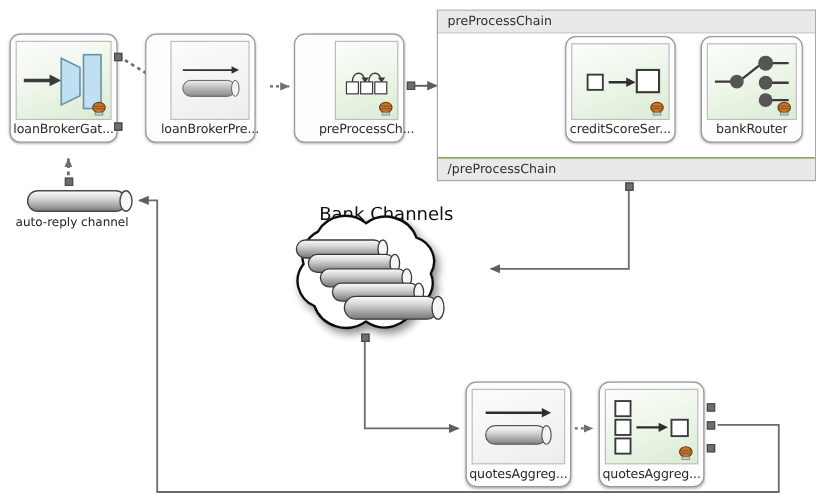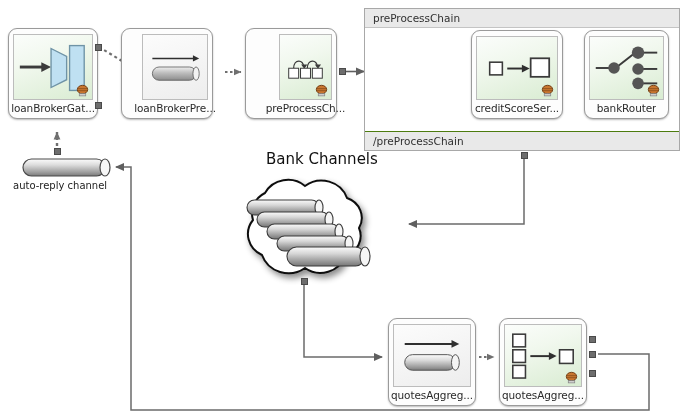--- a/index.html
+++ b/index.html
@@ -29,21 +29,21 @@
   .container .ftr{border-bottom:none;border-top:1px solid #4d7c0f;}
   .container .body{position:relative;flex:1 1 auto;background:#fff;}
   .container{display:flex;flex-direction:column;}
 
   
   .port{position:absolute;width:7px;height:7px;background:#6d6d6d;border:1px solid #4a4a4a;
         box-sizing:border-box;}
 
   
   .lbl{position:absolute;font-size:10px;color:#1c1c1c;white-space:nowrap;}
-  .lbl.big{font-size:15px;color:#111;}
+  .lbl.big{font-size:15px;color:#111;margin-top:19px;}
 </style>
 </head>
 <body>
 
 <div id="canvas">
 
   <svg id="edges" viewBox="0 0 688 419" width="688" height="419">
     <defs>
       <marker id="ah" markerWidth="9" markerHeight="9" refX="8" refY="4.5" orient="auto" markerUnits="userSpaceOnUse">
         <path d="M0,0.6 L9,4.5 L0,8.4 z" fill="#5f5f5f"></path>

